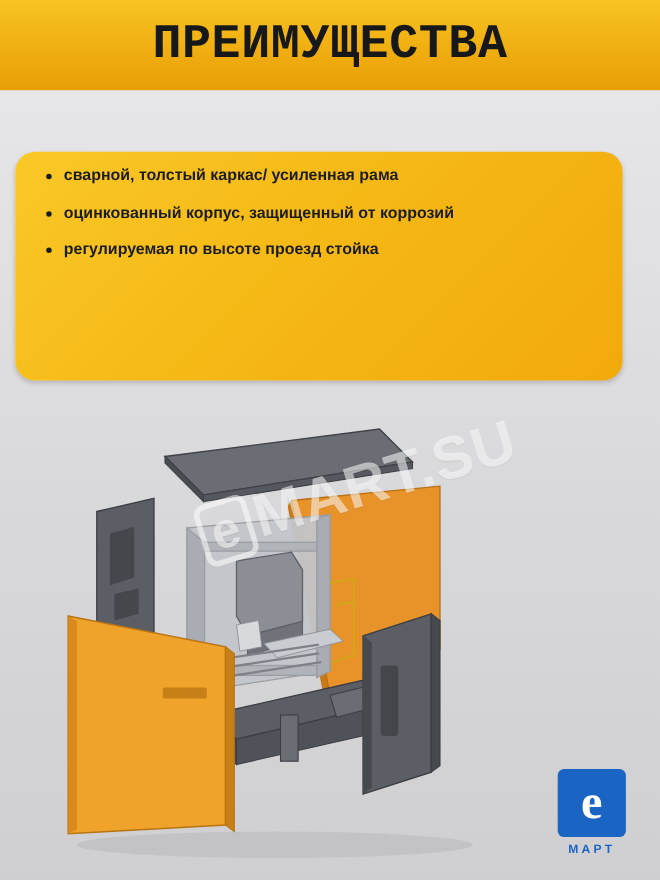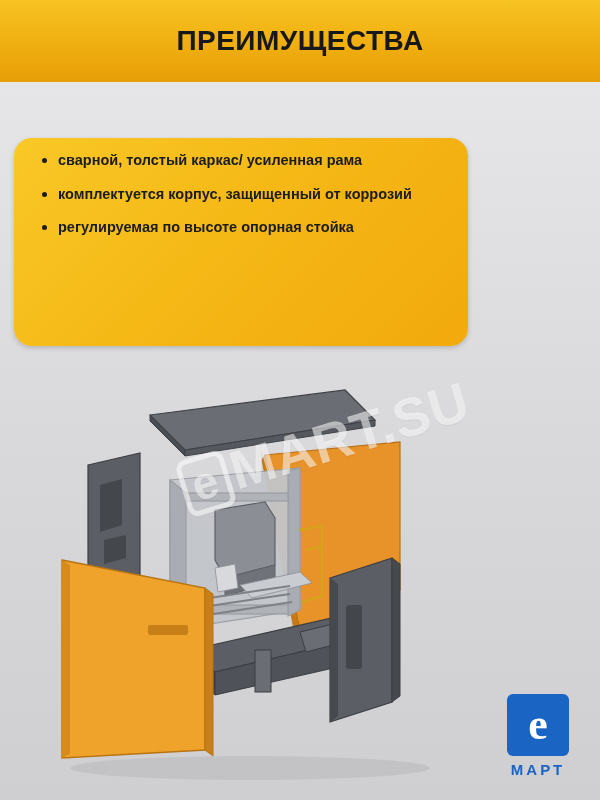--- a/index.html
+++ b/index.html
@@ -26,35 +26,36 @@
     position: absolute;
     left: 0; top: 0;
     width: 600px;
     height: 82px;
     background: linear-gradient(180deg, #f7c423 0%, #f0ae10 55%, #e79f07 100%);
     display: flex;
     align-items: center;
     justify-content: center;
   }
   .header-title {
-    font-size: 28px;
+    font-size: 44px;
     font-weight: bold;
     letter-spacing: 0.5px;
     color: #17181a;
     text-transform: uppercase;
     line-height: 1;
     white-space: nowrap;
+    font-family: Liberation Mono, monospace;
   }
 
   
   .benefits-card {
     position: absolute;
     left: 14px;
     top: 138px;
-    width: 454px;
+    width: 552px;
     height: 208px;
     background: linear-gradient(135deg, #f9c827 0%, #f5b916 45%, #f2a90c 100%);
     border-radius: 18px;
     box-shadow: 0 2px 5px rgba(0,0,0,0.18);
     display: flex;
     padding: 14px 10px 10px 10px;
     box-sizing: border-box;
   }
   .col {
     flex: 1;
@@ -133,21 +134,21 @@
     background: #1a65c4;
     border-radius: 6px;
     color: #ffffff;
     font-size: 44px;
     font-weight: bold;
     line-height: 62px;
     font-family: "Liberation Serif", serif;
   }
   .logo-text {
     margin-top: 5px;
-    font-size: 15px;
+    font-size: 11px;
     font-weight: bold;
     letter-spacing: 3px;
     color: #1a65c4;
   }
 
   svg { display: block; }
 </style>
 </head>
 <body>
 
@@ -157,24 +158,24 @@
     <div class="header-title">ПРЕИМУЩЕСТВА</div>
   </div>
 
   <div class="benefits-card">
 
     <div class="col left">
       <div class="bullet-item">
         <span>сварной, толстый каркас/ усиленная рама</span>
       </div>
       <div class="bullet-item">
-        <span>комплектуется корпус, защищенный от коррозий</span>
+        <span>оцинкованный корпус, защищенный от коррозий</span>
       </div>
       <div class="bullet-item">
-        <span>регулируемая по высоте опорная стойка</span>
+        <span>регулируемая по высоте проезд стойка</span>
       </div>
     </div>
 
 
   </div>
 
   <div class="product-area">
     <svg width="600" height="450" viewBox="0 0 600 450">
 
       <polygon points="150,65 345,40 375,70 185,100" fill="#6a6d73" stroke="#3e4146" stroke-width="1.2"></polygon>

